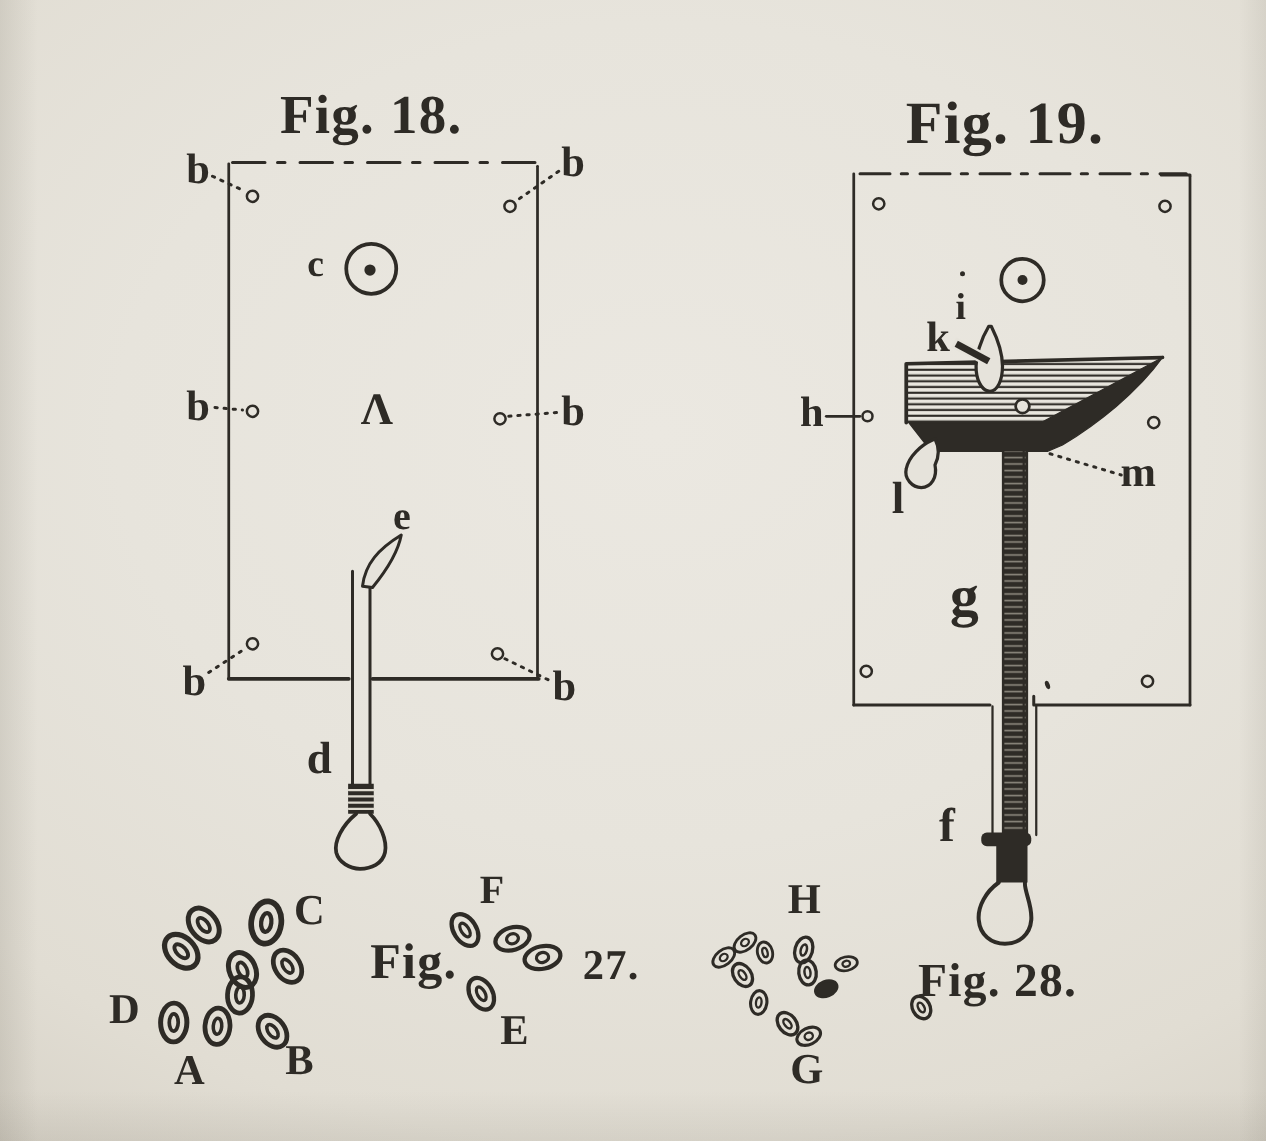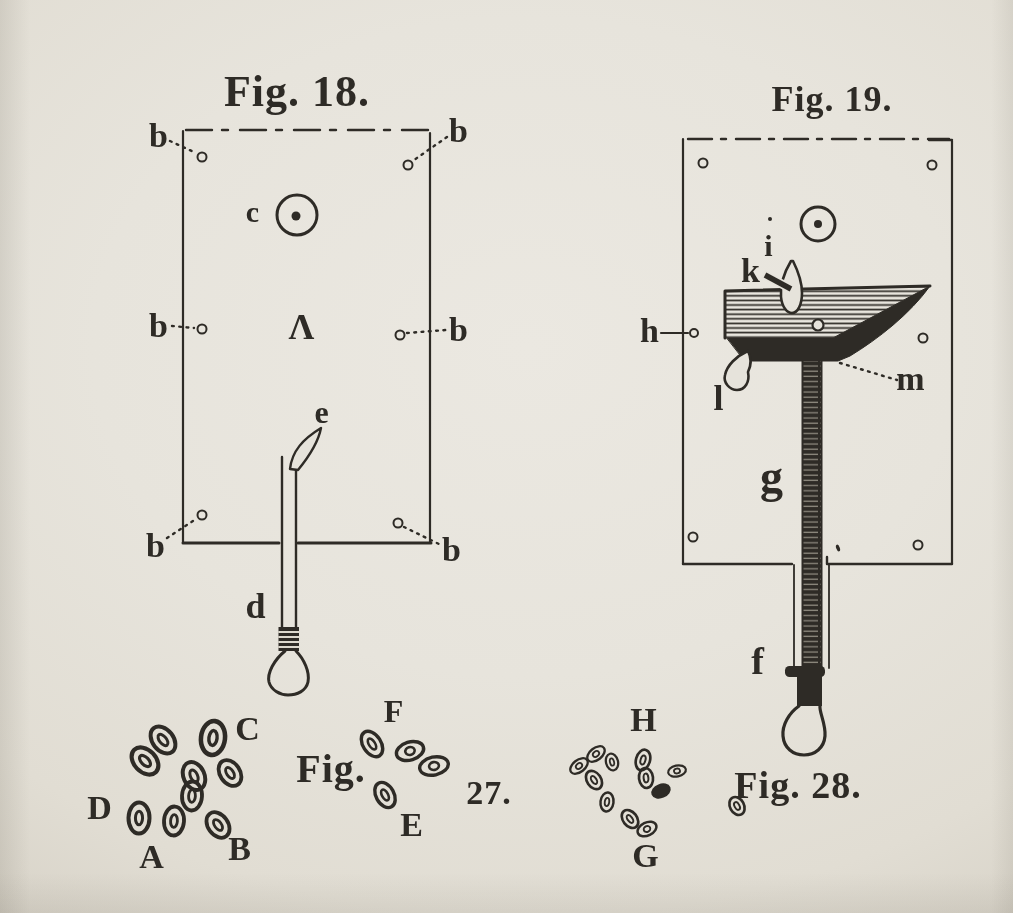--- a/index.html
+++ b/index.html
@@ -233,36 +233,36 @@
   <span class="lbl" style="left:459px;top:131px;font-size:34px;">b</span>
   <span class="lbl" style="left:159px;top:326px;font-size:34px;">b</span>
   <span class="lbl" style="left:459px;top:330px;font-size:34px;">b</span>
   <span class="lbl" style="left:156px;top:546px;font-size:34px;">b</span>
   <span class="lbl" style="left:452px;top:550px;font-size:34px;">b</span>
   <span class="lbl" style="left:253px;top:212px;font-size:30px;">c</span>
   <span class="lbl" style="left:302px;top:327px;font-size:36px;">Λ</span>
   <span class="lbl" style="left:322px;top:412px;font-size:32px;">e</span>
   <span class="lbl" style="left:256px;top:606px;font-size:36px;">d</span>
 
-  <span class="lbl" style="left:832px;top:99px;font-size:36px;">Fig. 19.</span>
+  <span class="lbl" style="left:804px;top:99px;font-size:48px;">Fig. 19.</span>
   <span class="lbl" style="left:650px;top:331px;font-size:34px;">h</span>
   <span class="lbl" style="left:769px;top:246px;font-size:30px;">i</span>
   <span class="lbl" style="left:751px;top:271px;font-size:34px;">k</span>
   <span class="lbl" style="left:719px;top:398px;font-size:36px;">l</span>
   <span class="lbl" style="left:911px;top:379px;font-size:34px;">m</span>
   <span class="lbl" style="left:772px;top:477px;font-size:46px;">g</span>
   <span class="lbl" style="left:758px;top:661px;font-size:38px;">f</span>
 
   <span class="lbl" style="left:248px;top:729px;font-size:34px;">C</span>
   <span class="lbl" style="left:100px;top:808px;font-size:34px;">D</span>
   <span class="lbl" style="left:152px;top:857px;font-size:34px;">A</span>
   <span class="lbl" style="left:240px;top:849px;font-size:34px;">B</span>
 
   <span class="lbl" style="left:331px;top:769px;font-size:40px;text-align:center;">Fig.</span>
-  <span class="lbl" style="left:489px;top:773px;font-size:34px;margin-top:20px;">27.</span>
+  <span class="lbl" style="left:489px;top:773px;font-size:34px;">27.</span>
   <span class="lbl" style="left:394px;top:711px;font-size:32px;">F</span>
   <span class="lbl" style="left:412px;top:825px;font-size:34px;">E</span>
 
   <span class="lbl" style="left:798px;top:785px;font-size:38px;">Fig. 28.</span>
   <span class="lbl" style="left:644px;top:720px;font-size:34px;">H</span>
   <span class="lbl" style="left:646px;top:856px;font-size:34px;">G</span>
 
 </div>
 
 </body></html>

